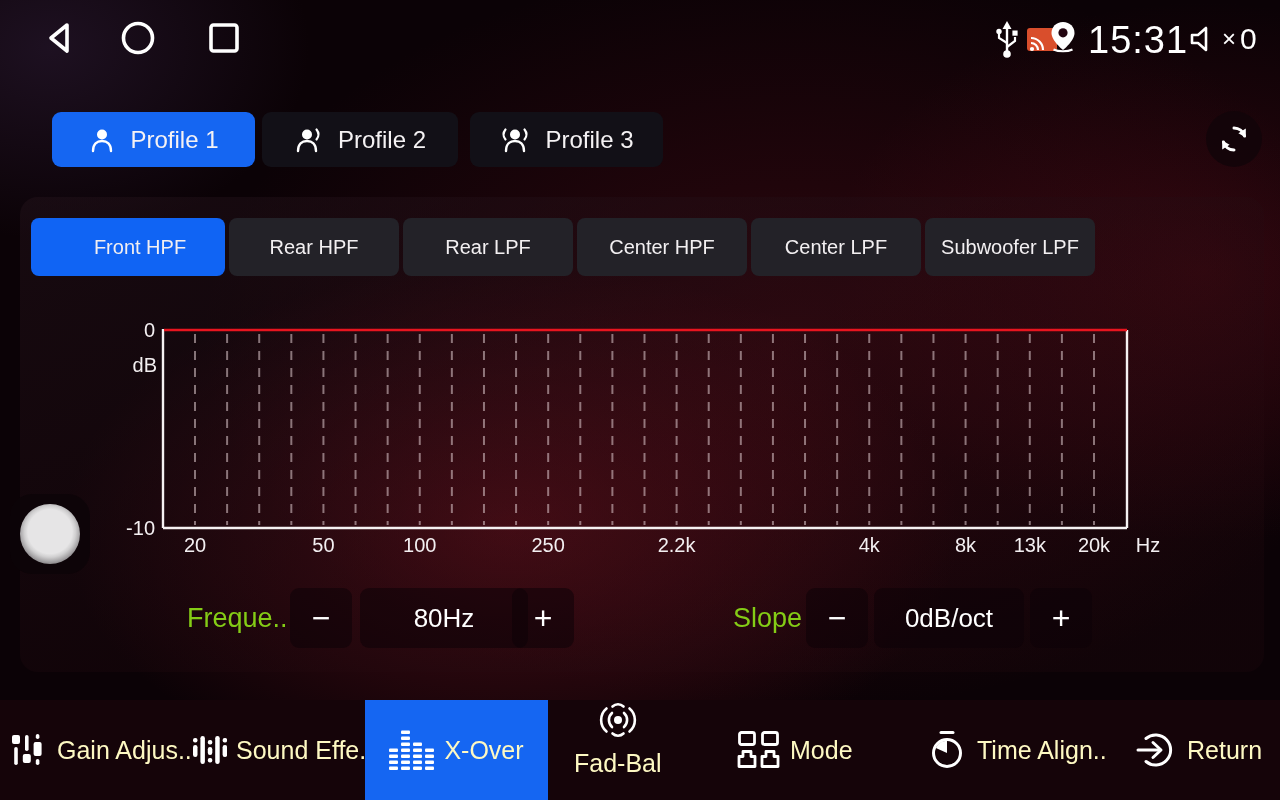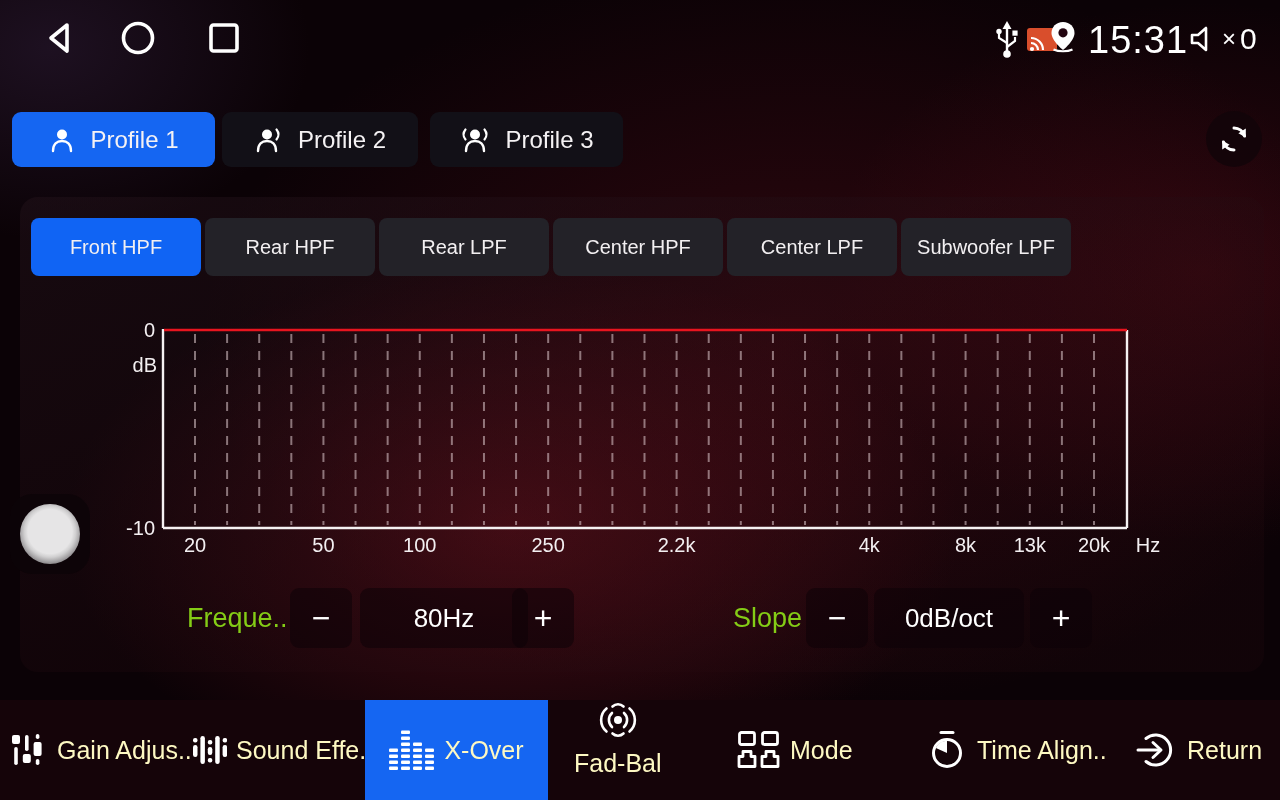--- a/index.html
+++ b/index.html
@@ -15,32 +15,32 @@
   }
   .abs{position:absolute;}
   svg{display:block;}
   
   .sb-time{left:1088px;top:19px;font-size:38px;letter-spacing:1px;}
   .sb-vol{left:1188px;top:22px;display:flex;align-items:center;gap:4px;}
   .sb-vol .x{font-size:24px;color:#fff;margin-left:-2px;}
   .sb-vol .v{font-size:30px;}
   
   .ptab{top:112px;height:55px;border-radius:9px;display:flex;align-items:center;justify-content:center;gap:14px;
-        background:#121017;cursor:pointer;}
+        background:#121017;cursor:pointer;margin-left:40px;}
   .ptab .plabel{font-size:24px;color:#f5f2f4;}
   .ptab.active{background:#1566f2;}
   .refresh-btn{left:1206px;top:111px;width:56px;height:56px;border-radius:50%;background:rgba(18,5,9,0.85);
         display:flex;align-items:center;justify-content:center;}
   
   .panel{left:20px;top:197px;width:1244px;height:475px;border-radius:18px;
         background:linear-gradient(160deg, rgba(34,18,26,0.5), rgba(36,10,16,0.26) 55%, rgba(42,11,17,0.2));}
   .tabs{left:31px;top:218px;display:flex;gap:4px;}
   .tab{width:170px;height:58px;border-radius:8px;background:#232228;display:flex;align-items:center;justify-content:center;
         font-size:20px;color:#f2eff1;cursor:pointer;}
-  .tab.active{background:#1064f4;}
+  .tab.active{background:#1064f4;padding-left:24px;}
   
   #chart-svg{left:120px;top:320px;}
   #chart-svg text{font-family:"Liberation Sans",sans-serif;font-size:20px;fill:#f3eff1;}
   
   .knob{left:10px;top:494px;width:80px;height:80px;border-radius:22px;background:rgba(12,4,8,0.78);
         display:flex;align-items:center;justify-content:center;}
   .knob-inner{width:60px;height:60px;border-radius:50%;
         background:radial-gradient(circle at 50% 46%, #e6e5e6 0 50%, #d0cfd0 58%, #a9a7a9 67%, #807d80 76%, #565356 85%, #343134 94%, rgba(30,28,30,0.25) 100%);}
   
   .ctl-label{top:588px;height:60px;display:flex;align-items:center;font-size:27px;color:#84cc16;}

